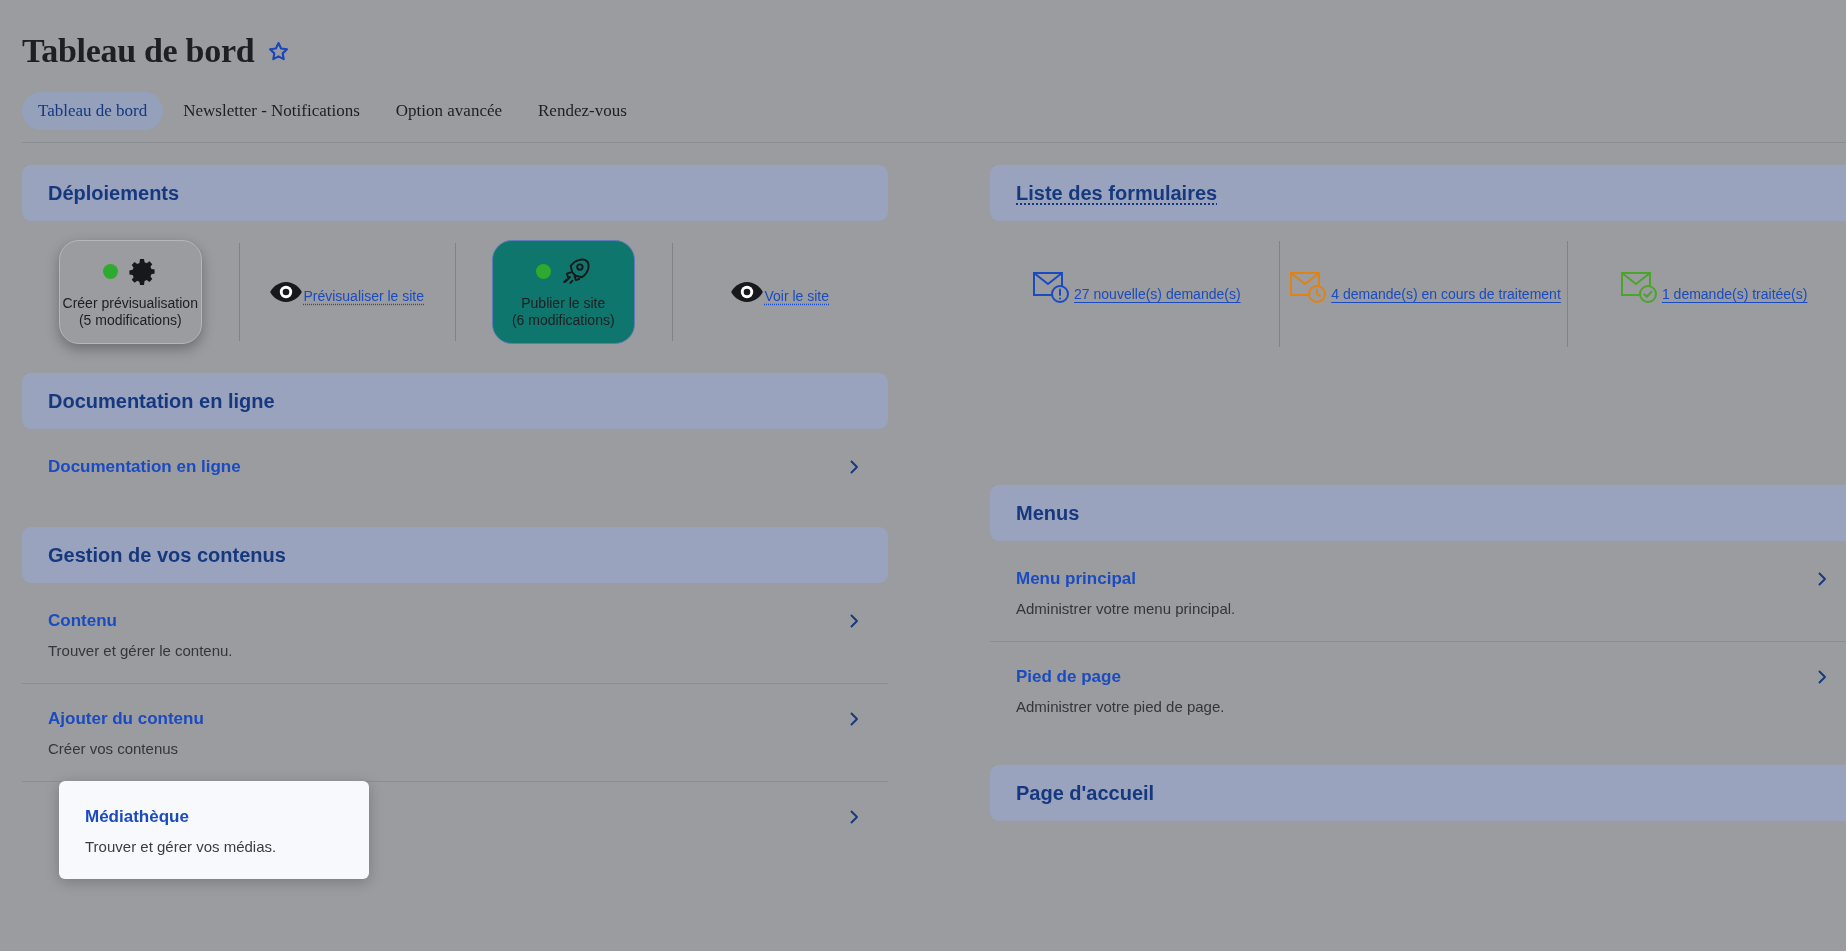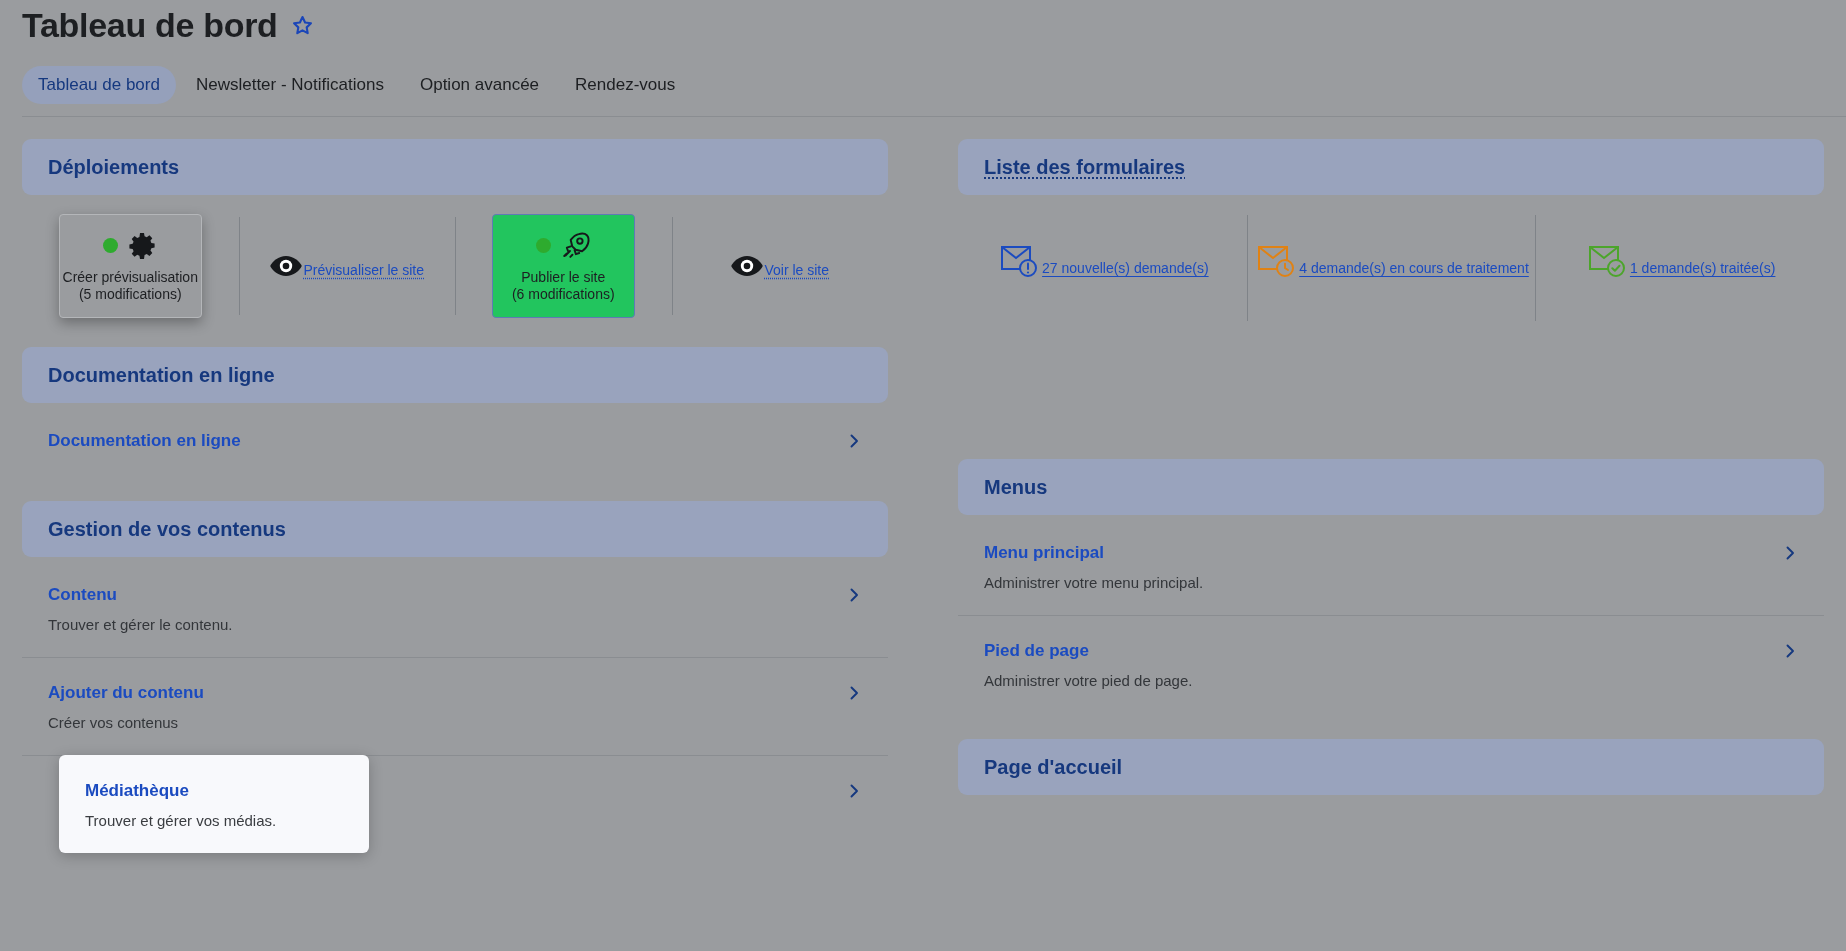--- a/index.html
+++ b/index.html
@@ -9,21 +9,22 @@
     width: 1846px;
     height: 951px;
     background: #9a9c9f;
     font-family: "Liberation Sans", sans-serif;
     overflow: hidden;
     position: relative;
   }
 
   
   .page-header {
-    padding: 2px 0 0 22px;
+    padding: 28px 0 0 22px;
+    font-family: Liberation Serif, serif;
   }
   .title-row {
     display: flex;
     align-items: center;
     gap: 13px;
     height: 46px;
   }
   .page-title {
     font-size: 34px;
     font-weight: 700;
@@ -56,21 +57,21 @@
 
   .header-rule {
     height: 1px;
     background: #8a8d91;
     margin: 0 0 0 22px;
   }
 
   
   .columns {
     display: flex;
-    gap: 70px;
+    gap: 102px;
     padding: 22px 22px 0 22px;
   }
   .col { width: 866px; flex: 0 0 866px; }
 
   
   .banner {
     background: #99a3bd;
     border-radius: 9px;
     height: 56px;
     display: flex;
@@ -108,34 +109,34 @@
   .deploy-cell + .deploy-cell::before {
     content: "";
     position: absolute;
     left: 0; top: 6px; bottom: 6px;
     width: 1px;
     background: #7f8388;
   }
   .deploy-card {
     width: 143px;
     height: 104px;
-    border-radius: 4px;
+    border-radius: 20px;
     display: flex;
     flex-direction: column;
     align-items: center;
     justify-content: center;
     cursor: pointer;
   }
   .deploy-card.raised {
     background: #9a9c9f;
     border: 1px solid #b4b6b9;
     box-shadow: 0 5px 13px rgba(0,0,0,0.30);
   }
   .deploy-card.highlight {
-    background: #22c55e;
+    background: #0f766e;
     border: 1px solid #5f7bb5;
   }
   .deploy-icon-row {
     display: flex;
     align-items: center;
     justify-content: center;
     gap: 9px;
     height: 34px;
     margin-bottom: 6px;
   }

